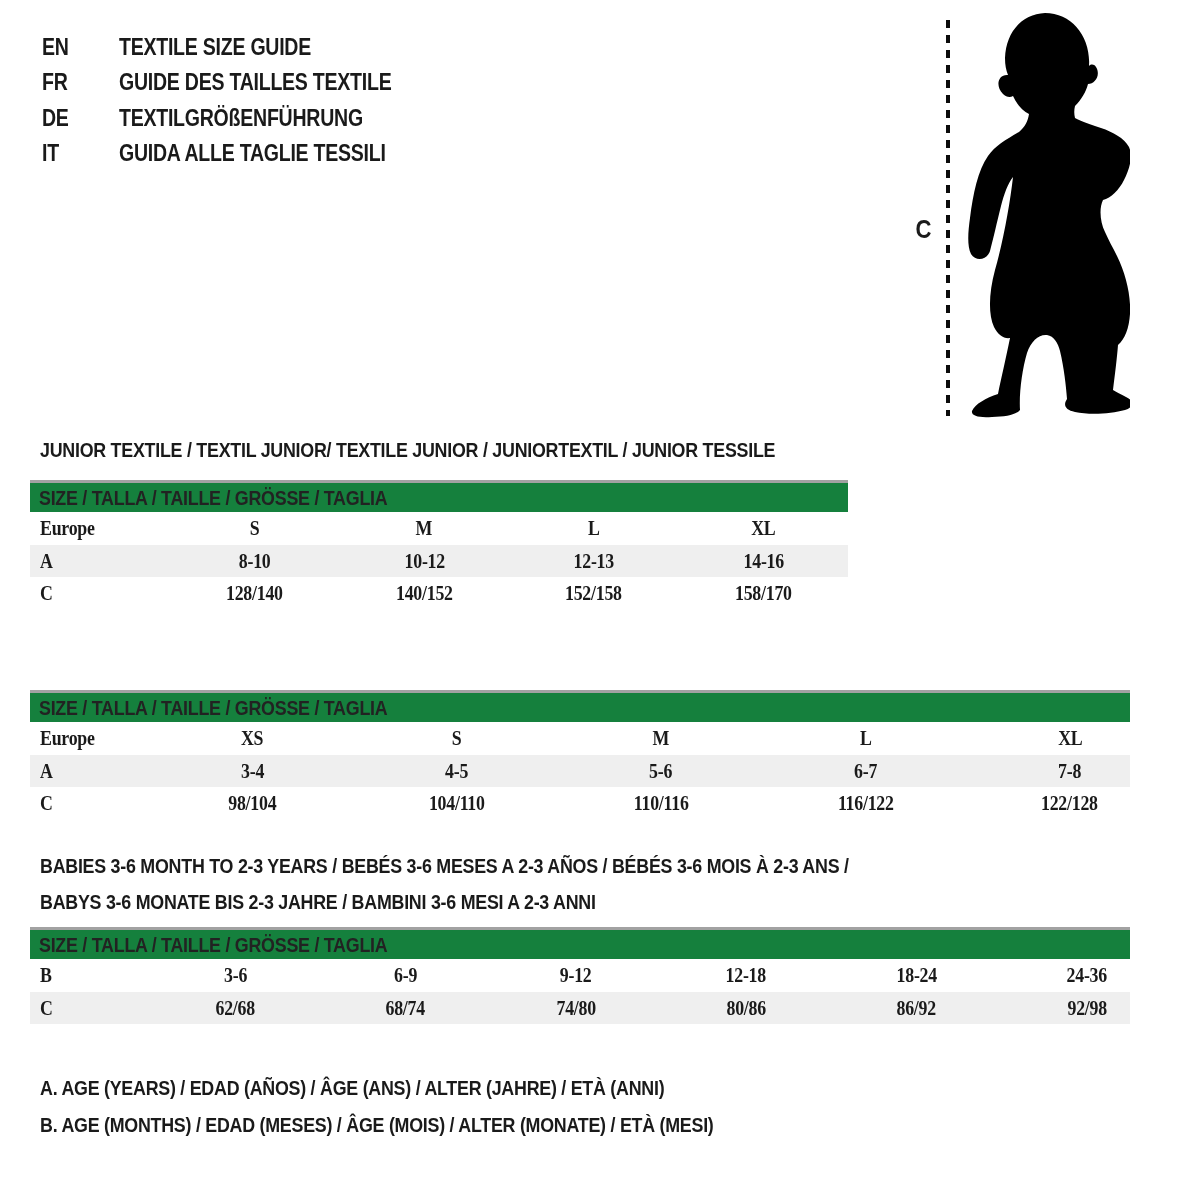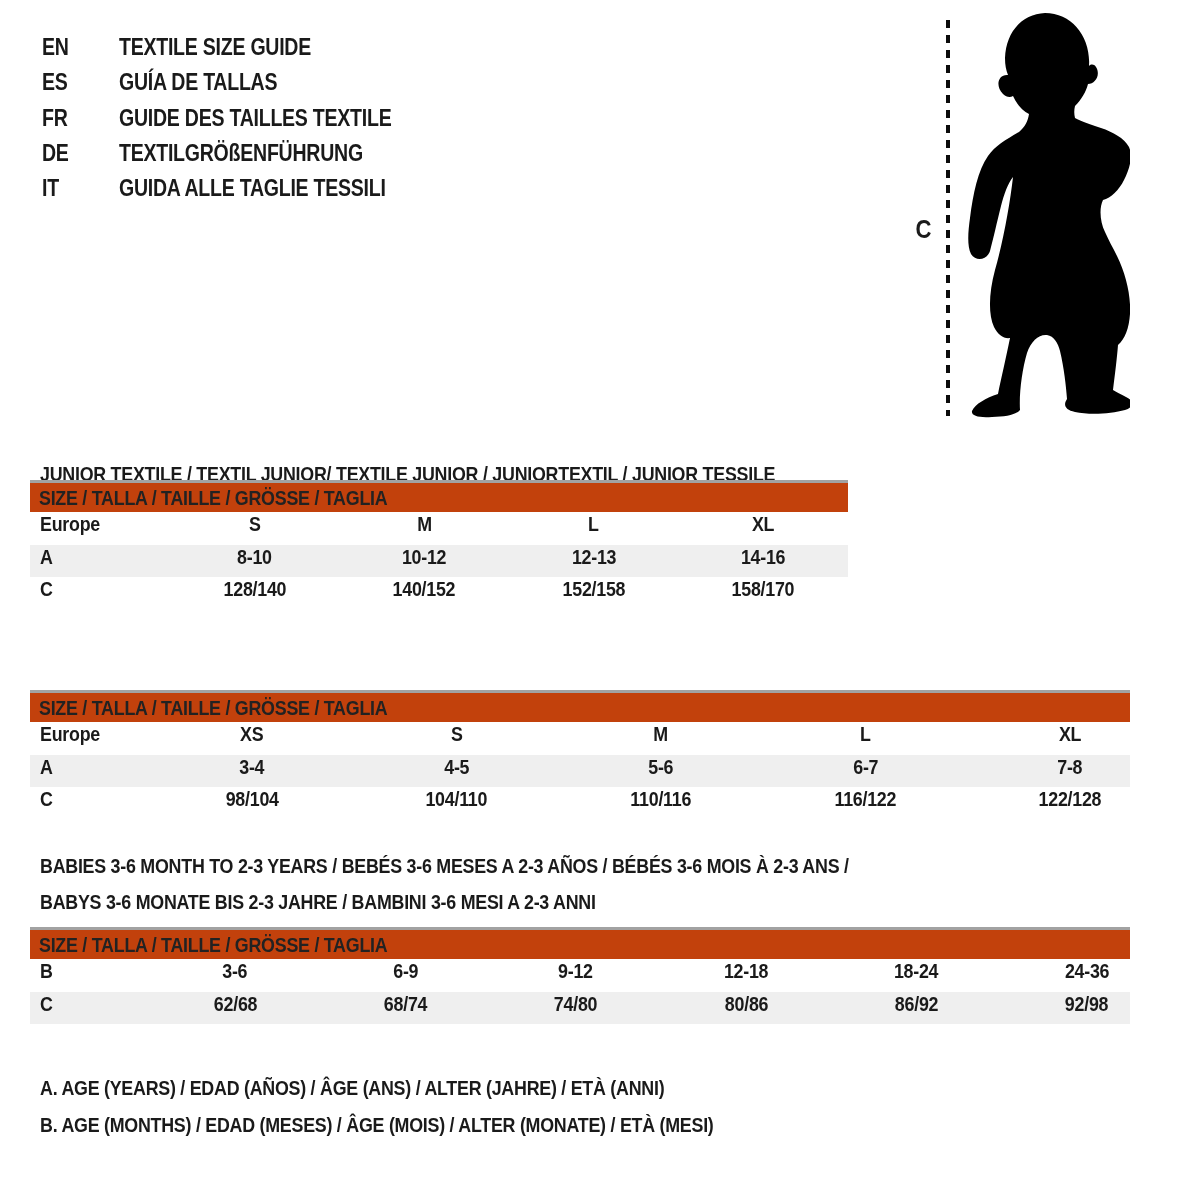--- a/index.html
+++ b/index.html
@@ -30,49 +30,45 @@
   .figure-svg{left:965px;top:8px;width:180px;height:412px;}
 
   
   .sec-title{left:40px;font-size:21px;}
   .title-sub{font-size:13px;vertical-align:-4px;letter-spacing:0;}
 
   
   .table{position:absolute;left:30px;}
   .size-bar{
     box-sizing:border-box;height:32px;
-    background:#c2410c;border-top:3px solid #a2a2a2;
+    background:#15803d;border-top:3px solid #a2a2a2;
     display:flex;align-items:center;padding-left:9px;
     font-size:21px;color:#222222;
   }
-  .trow{display:flex;align-items:flex-start;height:32px;font-size:21px;}
+  .trow{display:flex;align-items:center;height:32px;font-size:21px;font-family:Liberation Serif, serif;}
   .trow.tall{height:33px;}
   .trow.stripe{background:#efefef;}
   .tlabel{padding-left:10px;text-align:left;}
   .t1 .tlabel{width:130px;}
   .t2 .tlabel,.t3 .tlabel{width:110px;}
   .tcell{flex:1;text-align:center;}
 
   
   .legend{left:40px;top:1070px;font-size:21px;}
   .legend-line{height:36.5px;display:flex;align-items:center;text-align:center;}
 </style>
 </head>
 <body>
 
 <div class="canvas">
 
   <div class="abs lang-block">
     <div class="lang-row">
       <span class="lang-code"><span class="cxl">EN</span></span>
       <span class="cxl">TEXTILE SIZE GUIDE</span>
-    </div>
-    <div class="lang-row">
-      <span class="lang-code"><span class="cxl">ES</span></span>
-      <span class="cxl">GUÍA DE TALLAS</span>
     </div>
     <div class="lang-row">
       <span class="lang-code"><span class="cxl">FR</span></span>
       <span class="cxl">GUIDE DES TAILLES TEXTILE</span>
     </div>
     <div class="lang-row">
       <span class="lang-code"><span class="cxl">DE</span></span>
       <span class="cxl">TEXTILGRÖßENFÜHRUNG</span>
     </div>
     <div class="lang-row">
@@ -123,21 +119,21 @@
       C 159 130 148 124 136 120
       C 126 117 116 113 110 110
       C 109 106 109 102 110 98
       C 116 92 121 84 123 76
       C 130 76 136 67 131 59
       C 129 56 126 56 124 58
       C 126 29 107 5 80 5
       Z"></path>
   </svg>
 
-  <div class="abs sec-title" style="top:462px;">
+  <div class="abs sec-title" style="top:438px;">
     <span class="cxl">JUNIOR TEXTILE / TEXTIL JUNIOR/ TEXTILE JUNIOR / JUNIORTEXTIL / JUNIOR TESSILE</span>
   </div>
   <div class="table t1" style="top:480px;width:818px;">
     <div class="size-bar">
       <span class="cxl">SIZE / TALLA / TAILLE / GRÖSSE / TAGLIA</span>
     </div>
     <div class="trow tall">
       <span class="tlabel"><span class="cxl">Europe</span></span>
       <span class="tcell"><span class="cx">S</span></span>
       <span class="tcell"><span class="cx">M</span></span>

